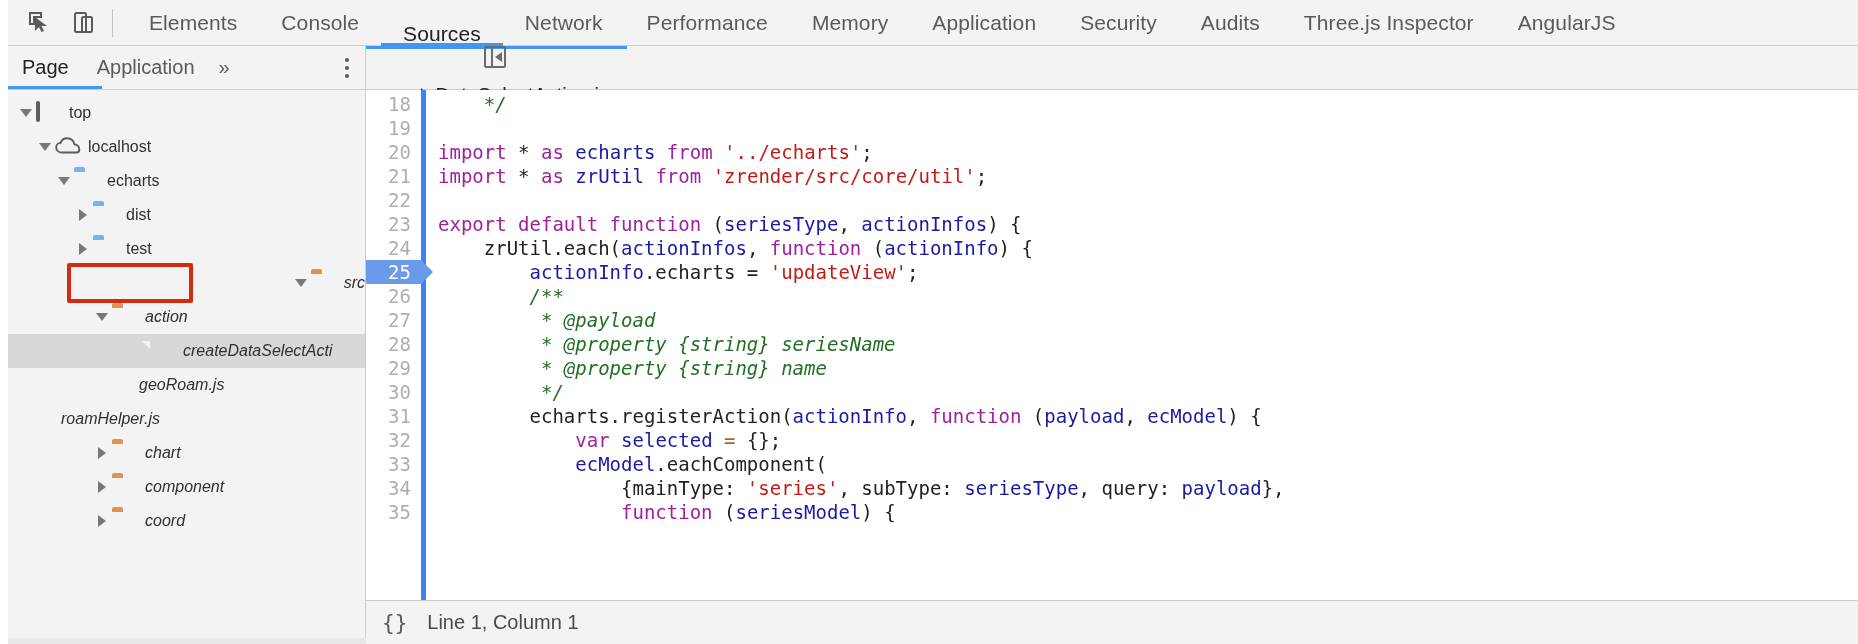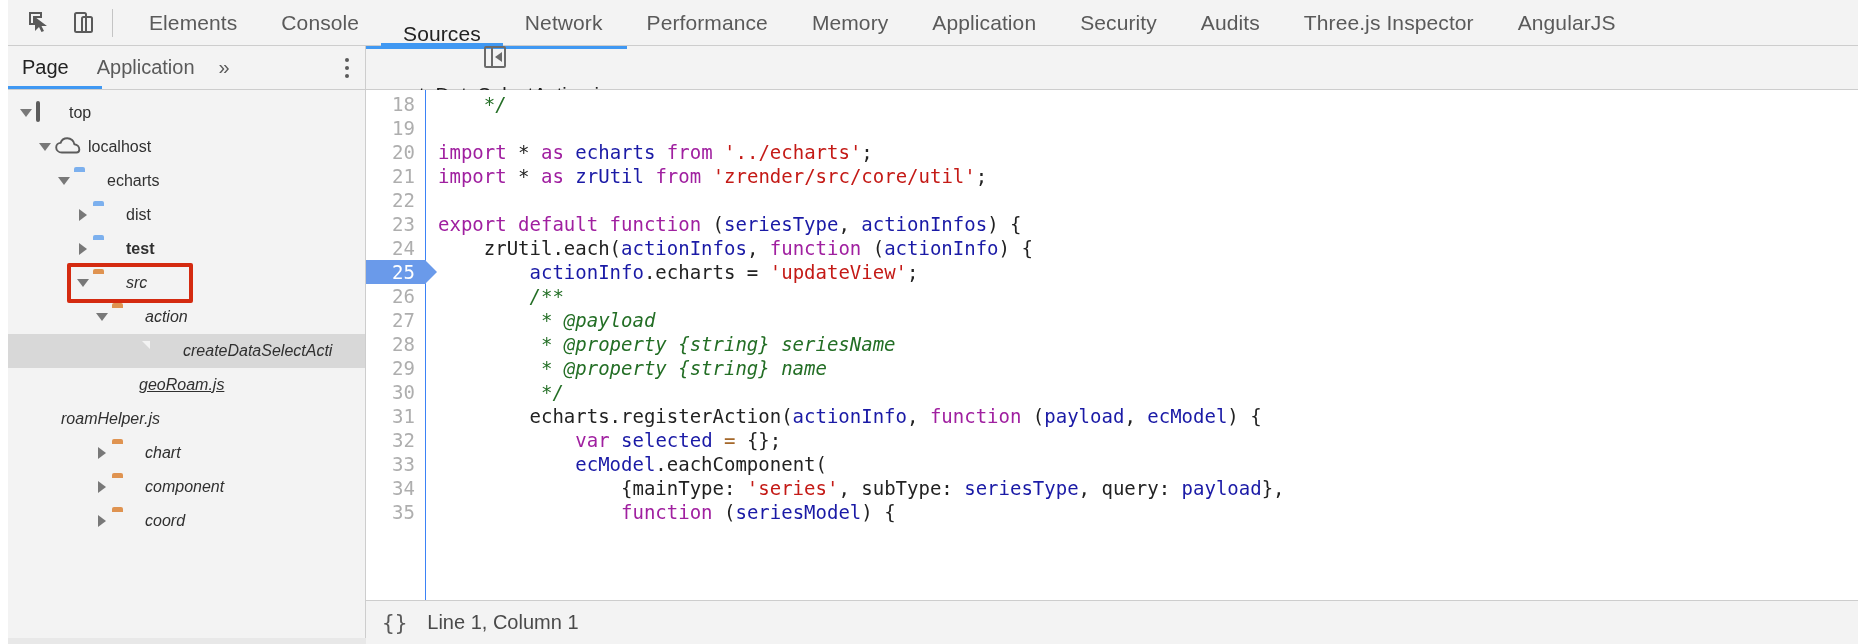--- a/index.html
+++ b/index.html
@@ -112,21 +112,21 @@
                     padding-right: 2px; cursor: pointer; flex: 0 0 22px; }
   .sidebar-toggle::before { content: ""; position: absolute; left: 5px; top: -2px; bottom: -2px;
                             width: 2px; background: #6b6b6b; }
   .sbt-arrow { width: 0; height: 0; border-right: 7px solid #6b6b6b;
                border-top: 5px solid transparent; border-bottom: 5px solid transparent; }
 
   .code-area { flex: 1; display: flex; overflow: hidden; position: relative; background: #fff;
                font-family: "DejaVu Sans Mono", monospace; }
   .gutter {
     width: 60px; flex: 0 0 60px; background: #fff; text-align: right;
-    padding-top: 2px; position: relative; border-right: 1px solid #3b82f6;
+    padding-top: 2px; position: relative; border-right: 5px solid #3b82f6;
   }
   .gutter .ln {
     height: 24px; line-height: 24px; font-size: 19px; color: #aeaeae; padding-right: 10px;
     position: relative;
   }
   .gutter .ln.cur { color: #ffffff; }
   .gutter .ln.cur::before {
     content: ""; position: absolute; left: 0; right: -1px; top: 0; bottom: 0;
     background: #6a9aea; z-index: -1;
   }
@@ -252,28 +252,28 @@
             <span class="ic"><span class="ic-folder blue"></span></span>
             <span class="tree-label">echarts</span>
           </div>
           <div class="tree-row" style="padding-left: 65px;">
             <span class="twisty">
               <span class="tw closed"></span>
             </span>
             <span class="ic"><span class="ic-folder blue"></span></span>
             <span class="tree-label">dist</span>
           </div>
-          <div class="tree-row" style="padding-left: 65px; font-weight: bold;">
+          <div class="tree-row" style="padding-left: 65px;">
             <span class="twisty">
               <span class="tw closed"></span>
             </span>
             <span class="ic"><span class="ic-folder blue"></span></span>
             <span class="tree-label">test</span>
           </div>
-          <div class="tree-row" style="padding-left: 65px;">
+          <div class="tree-row" style="padding-left: 65px; justify-content: flex-end;">
             <span class="twisty">
               <span class="tw open"></span>
             </span>
             <span class="ic"><span class="ic-folder orange"></span></span>
             <span class="tree-label italic">src</span>
           </div>
           <div class="src-highlight" style="left: 59px; top: 173px; width: 126px; height: 40px;"></div>
           <div class="tree-row" style="padding-left: 84px;">
             <span class="twisty">
               <span class="tw open"></span>
@@ -281,21 +281,21 @@
             <span class="ic"><span class="ic-folder orange"></span></span>
             <span class="tree-label italic">action</span>
           </div>
           <div class="tree-row selected" style="padding-left: 122px;">
             <span class="twisty">
               <span class="tw none"></span>
             </span>
             <span class="ic"><span class="ic-file"></span></span>
             <span class="tree-label italic">createDataSelectActi</span>
           </div>
-          <div class="tree-row" style="padding-left: 78px; text-decoration: underline;">
+          <div class="tree-row" style="padding-left: 78px;">
             <span class="twisty">
               <span class="tw none"></span>
             </span>
             <span class="ic"><span class="ic-file"></span></span>
             <span class="tree-label italic">geoRoam.js</span>
           </div>
           <div class="tree-row" style="">
             <span class="twisty">
               <span class="tw none"></span>
             </span>

